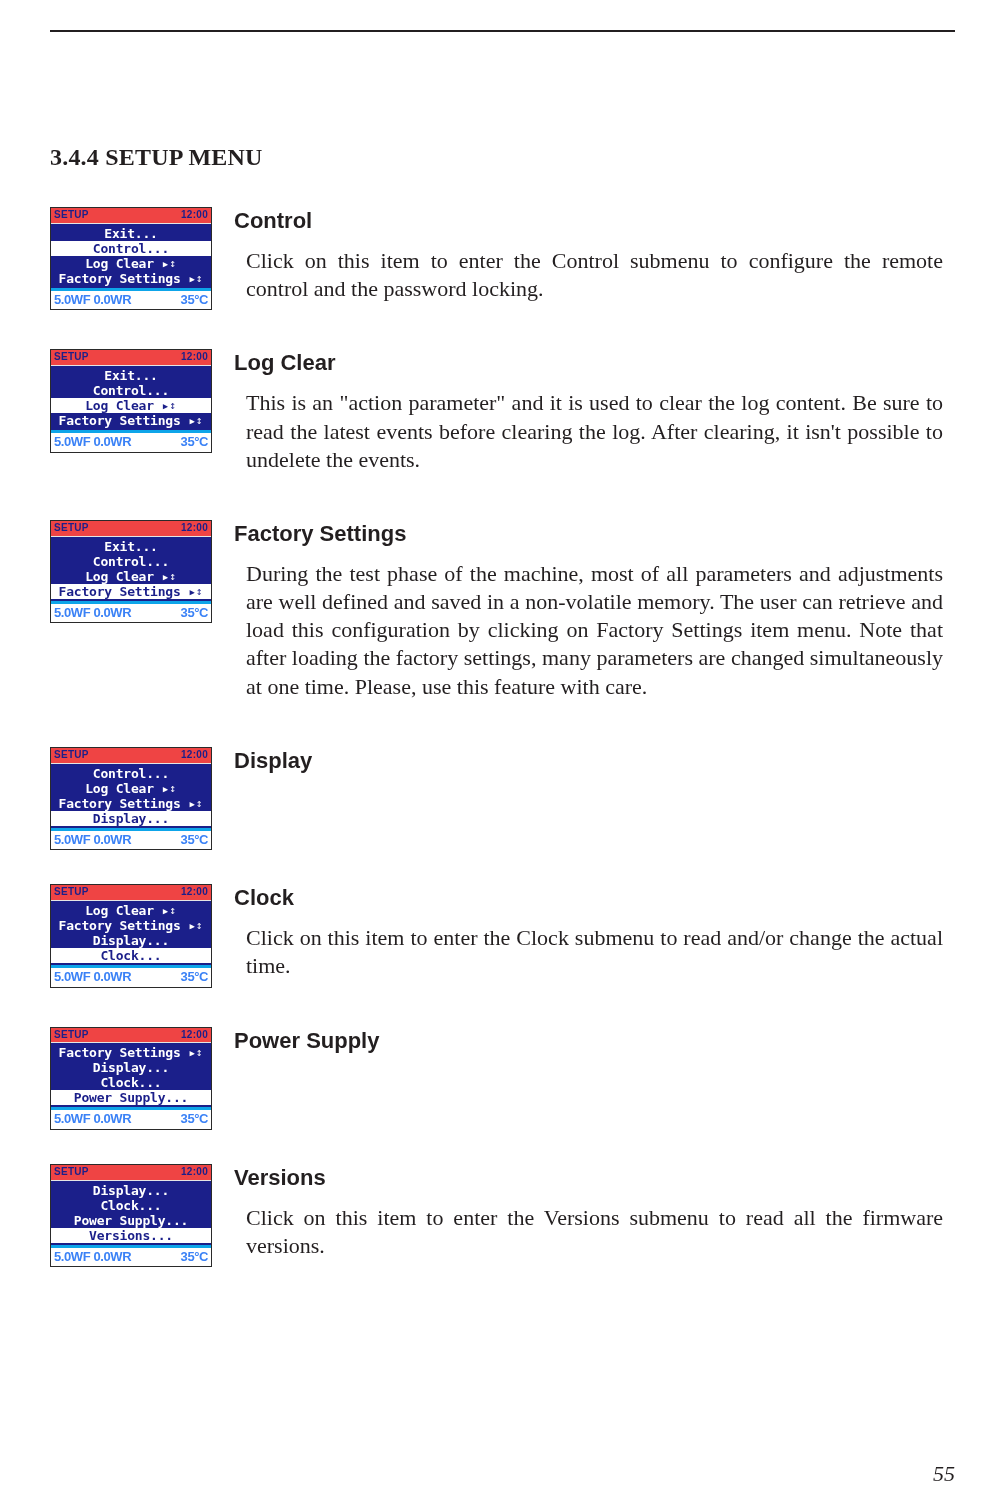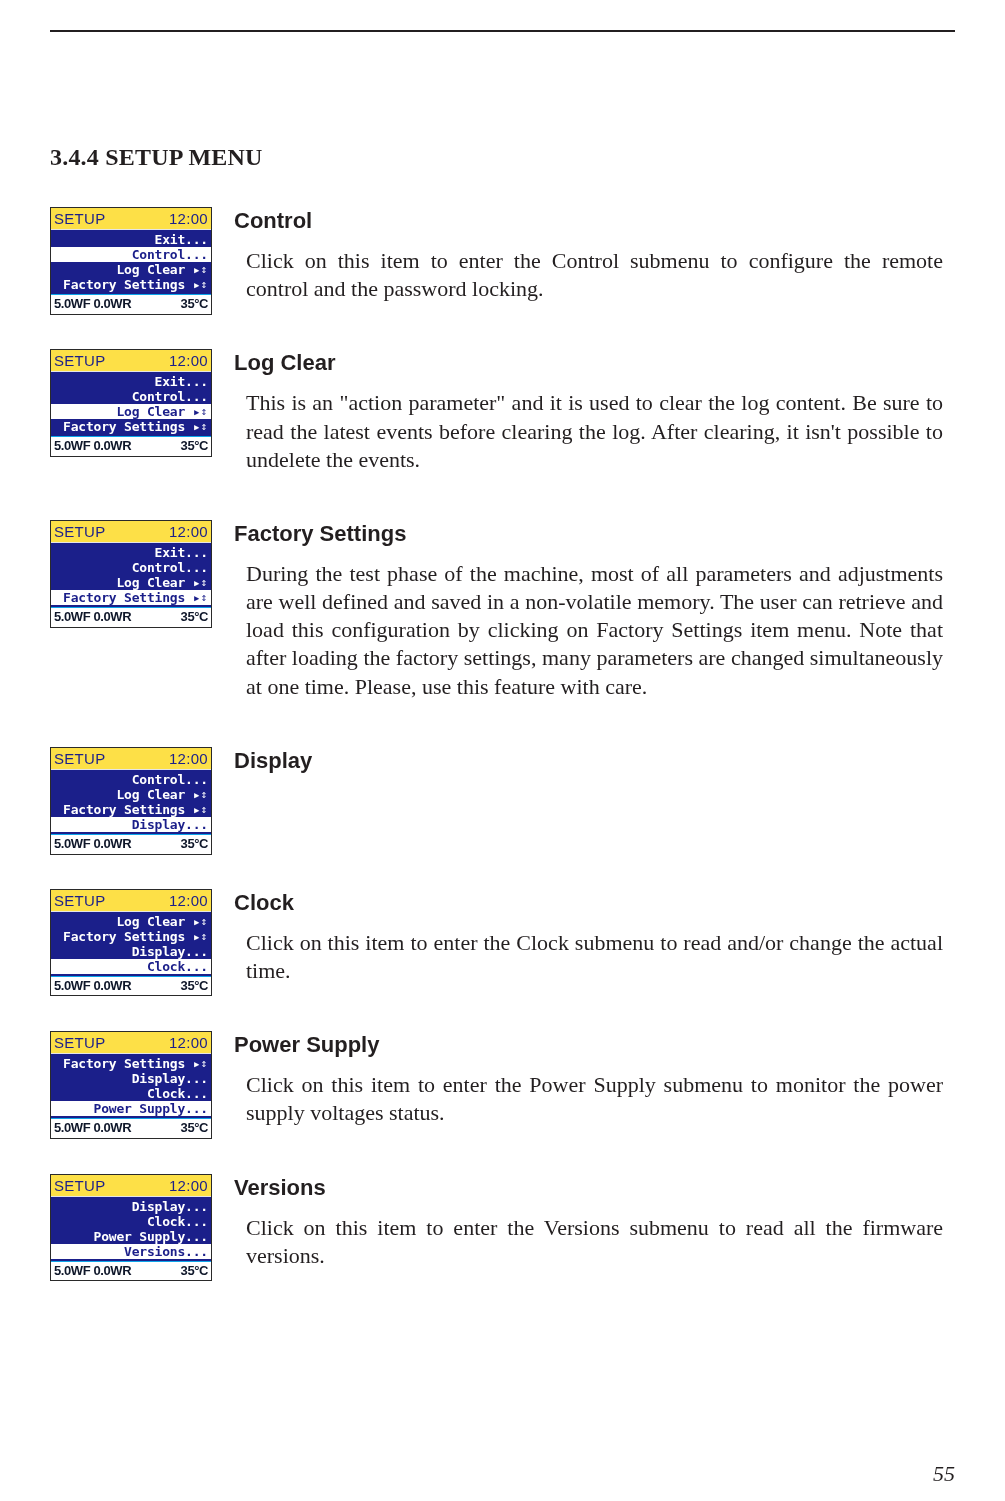--- a/index.html
+++ b/index.html
@@ -49,63 +49,63 @@
     font-family: "Lucida Console", Consolas, monospace;
     font-size: 13px;
     font-weight: bold;
     user-select: none;
   }
   .lcd-header {
     display: flex;
     justify-content: space-between;
     padding: 1px 3px;
     color: #1b1f8a;
-    background: #fde047;
+    background: #ef4444;
     font-family: Arial, sans-serif;
-    font-weight: normal;
-    font-size: 15px;
+    font-weight: bold;
+    font-size: 10px;
     letter-spacing: 0.3px;
     border-bottom: 1px solid #e5e5e5;
   }
   .lcd-body {
     background: #1b1f8a;
     color: #fff;
     padding: 2px 0;
   }
   .lcd-row {
     display: flex;
     align-items: center;
-    justify-content: flex-end;
-    padding: 0 3px;
+    justify-content: center;
+    padding: 0 12px;
     height: 15px;
     line-height: 15px;
     white-space: nowrap;
     letter-spacing: -0.2px;
   }
   .lcd-row.selected {
     background: #fff;
     color: #1b1f8a;
   }
   .lcd-row .arrow {
     font-size: 11px;
     opacity: 0.95;
     font-weight: normal;
     letter-spacing: 1px;
   }
   .lcd-footer {
     display: flex;
     justify-content: space-between;
     padding: 1px 3px;
-    color: #0f172a;
+    color: #3b82f6;
     background: #fff;
     font-family: Arial, sans-serif;
     font-weight: bold;
     font-size: 13px;
     letter-spacing: -0.4px;
-    border-top: 1px solid #0ea5e9;
+    border-top: 3px solid #0ea5e9;
   }
   .desc {
     flex: 1;
     font-family: "Times New Roman", Times, serif;
     text-align: justify;
   }
   .desc .title {
     font-family: Arial, Helvetica, sans-serif;
     font-weight: bold;
     font-size: 22px;
@@ -324,21 +324,20 @@
               <span class="arrow"></span>
             </div>
           </div>
           <div class="lcd-footer">
             <span>5.0WF  0.0WR</span>
             <span>35°C</span>
           </div>
         </div>
         <div class="desc">
           <div class="title">Power Supply</div>
-          <p>Click on this item to enter the Power Supply submenu to monitor the power supply voltages status.</p>
         </div>
       </div>
       <div class="entry">
         <div class="lcd">
           <div class="lcd-header">
             <span>SETUP</span>
             <span>12:00</span>
           </div>
           <div class="lcd-body">
             <div class="lcd-row">

